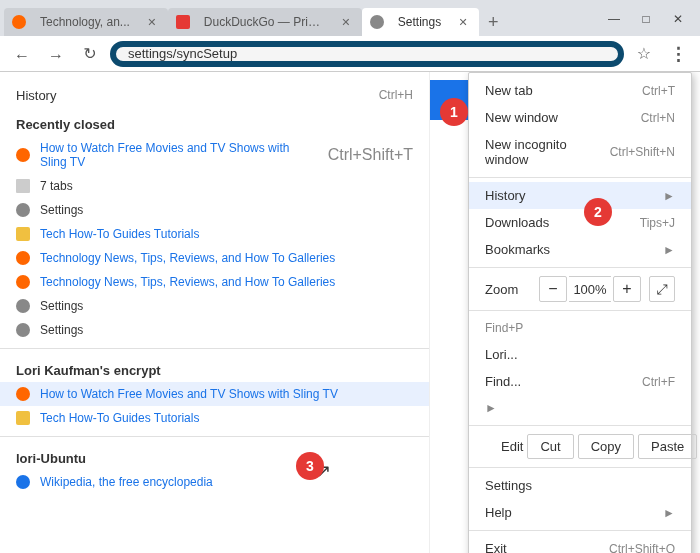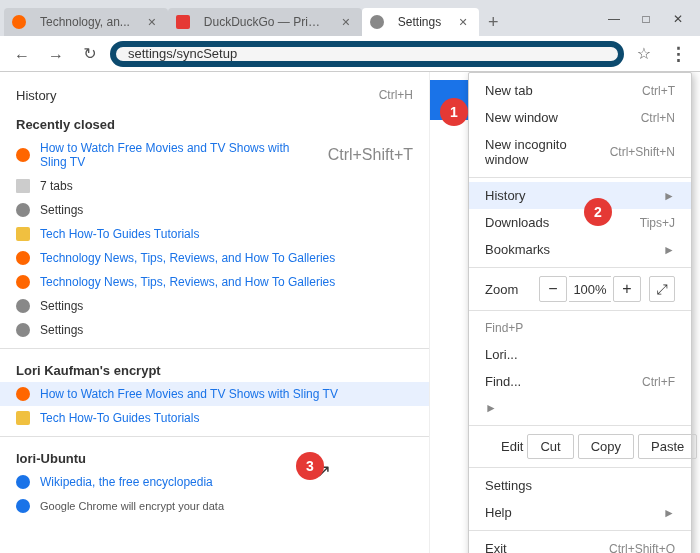--- a/index.html
+++ b/index.html
@@ -458,24 +458,20 @@
       <span class="item-text">Tech How-To Guides  Tutorials</span>
     </div>
 
     <hr class="section-divider">
 
     <div class="device-label">lori-Ubuntu</div>
     <div class="history-item">
       <span class="item-icon favicon-blue" style="width:14px;height:14px;"></span>
       <span class="item-text">Wikipedia, the free encyclopedia</span>
     </div>
-    <div class="history-item">
-      <span class="item-icon favicon-blue" style="width:14px;height:14px;"></span>
-      <span class="item-text" style="color:#555;font-size:11px;">Google Chrome will encrypt your data</span>
-    </div>
   </div>
 
   <div class="cursor-arrow" style="top:388px;left:316px;">↗</div>
 
   <div class="chrome-menu">
 
     <div class="menu-item">
       <span class="menu-item-label">New tab</span>
       <span class="menu-item-shortcut">Ctrl+T</span>
     </div>

